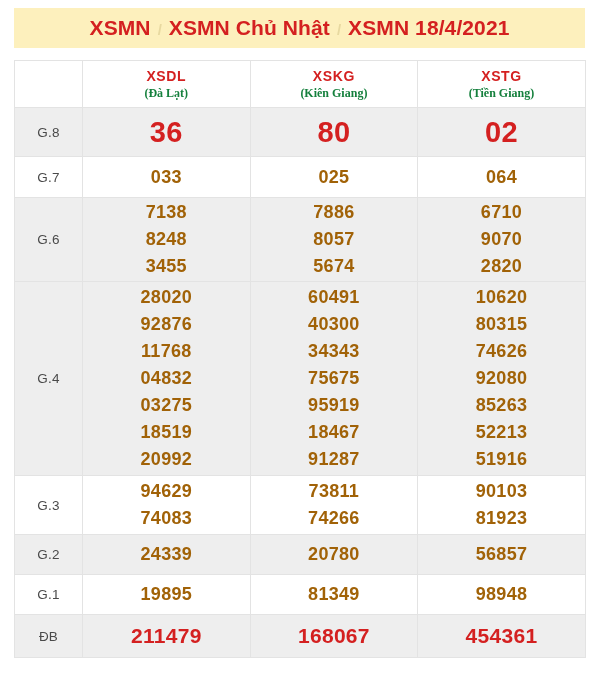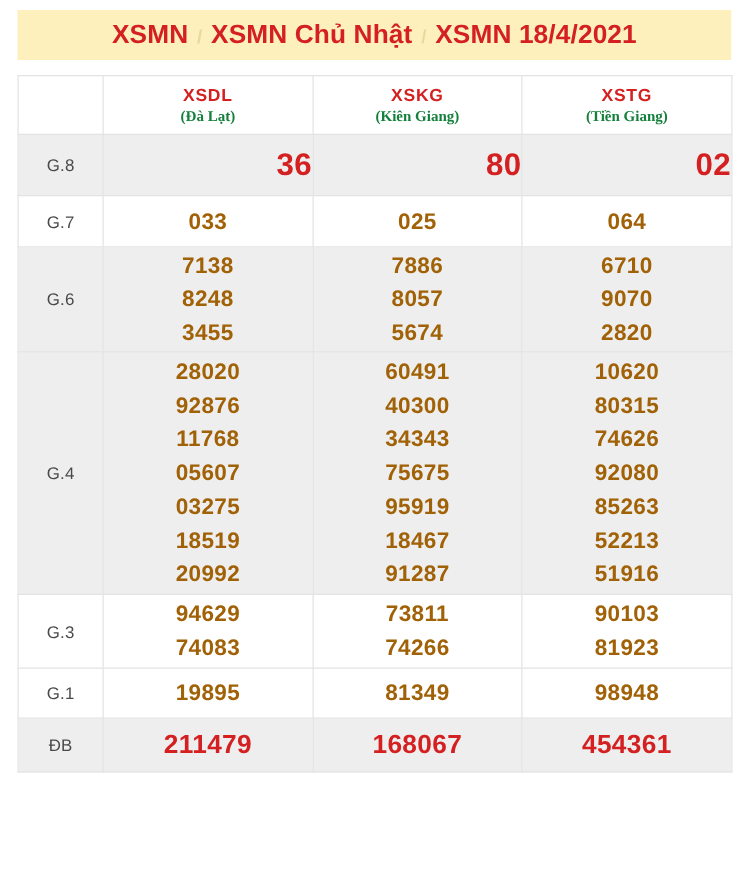--- a/index.html
+++ b/index.html
@@ -107,23 +107,22 @@
     font-weight: bold;
     font-size: 18px;
     line-height: 27px;
     letter-spacing: 0.3px;
   }
   .nums .n { display: block; }
 
   
   .nums.g8 {
     color: #d42020;
-    font-size: 25px;
+    font-size: 29px;
     line-height: 30px;
-    text-align: right;
   }
   .nums.db {
     color: #d42020;
     font-size: 21px;
     line-height: 28px;
   }
 
   
   tr.r-g8 td { height: 48px; }
   tr.r-g7 td { height: 40px; }
@@ -216,21 +215,21 @@
             <span class="n">9070</span>
             <span class="n">2820</span>
           </td>
         </tr>
         <tr class="shade r-g4">
           <td class="prize-label">G.4</td>
           <td class="nums">
             <span class="n">28020</span>
             <span class="n">92876</span>
             <span class="n">11768</span>
-            <span class="n">05607</span>
+            <span class="n">04832</span>
             <span class="n">03275</span>
             <span class="n">18519</span>
             <span class="n">20992</span>
           </td>
           <td class="nums">
             <span class="n">60491</span>
             <span class="n">40300</span>
             <span class="n">34343</span>
             <span class="n">75675</span>
             <span class="n">95919</span>
@@ -255,20 +254,32 @@
           </td>
           <td class="nums">
             <span class="n">73811</span>
             <span class="n">74266</span>
           </td>
           <td class="nums">
             <span class="n">90103</span>
             <span class="n">81923</span>
           </td>
         </tr>
+        <tr class="shade r-g2">
+          <td class="prize-label">G.2</td>
+          <td class="nums">
+            <span class="n">24339</span>
+          </td>
+          <td class="nums">
+            <span class="n">20780</span>
+          </td>
+          <td class="nums">
+            <span class="n">56857</span>
+          </td>
+        </tr>
         <tr class="plain r-g1">
           <td class="prize-label">G.1</td>
           <td class="nums">
             <span class="n">19895</span>
           </td>
           <td class="nums">
             <span class="n">81349</span>
           </td>
           <td class="nums">
             <span class="n">98948</span>

